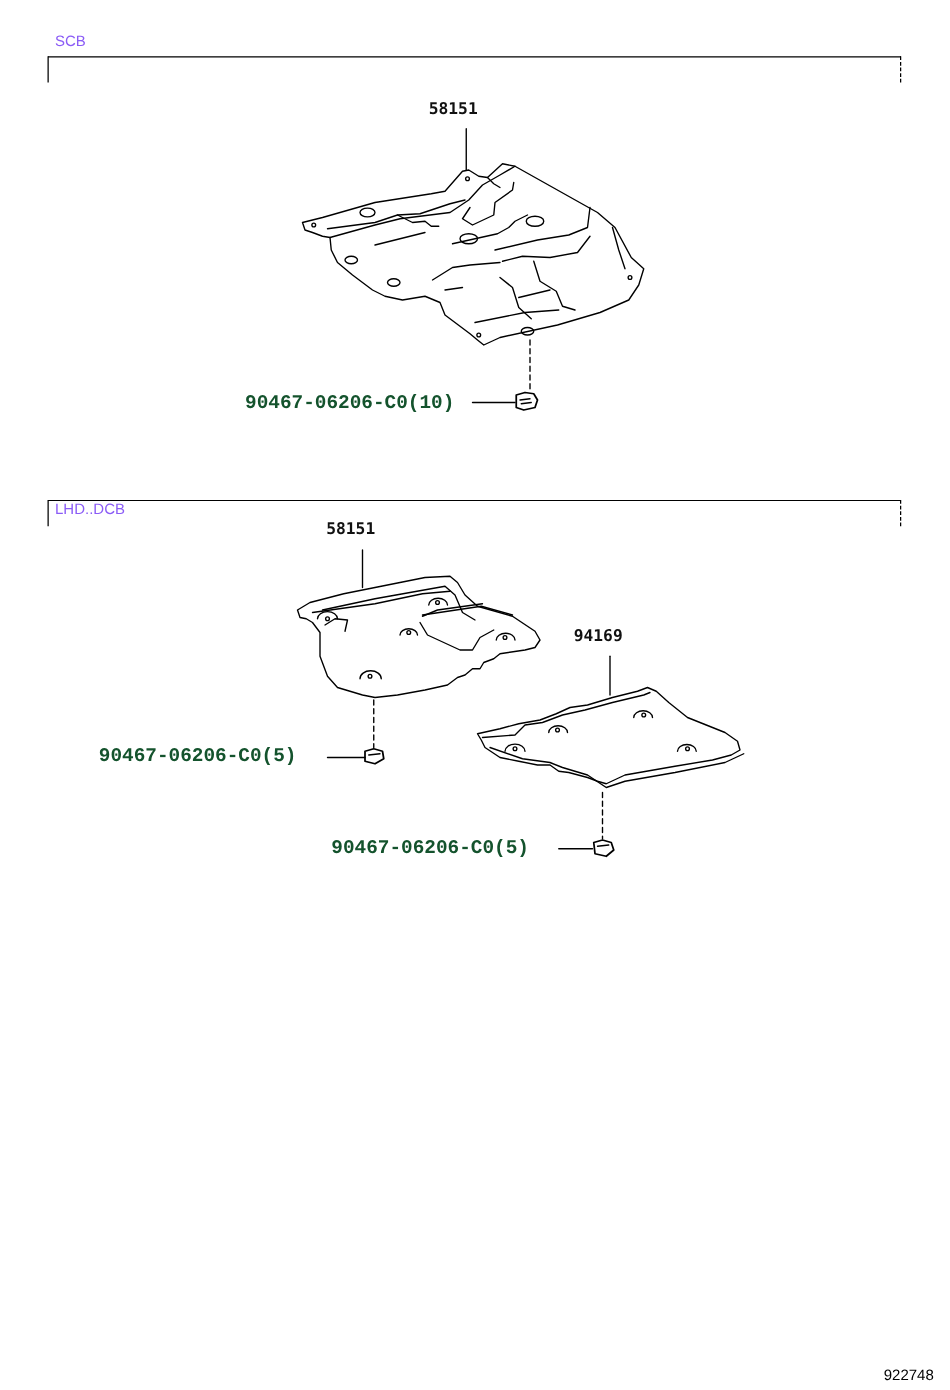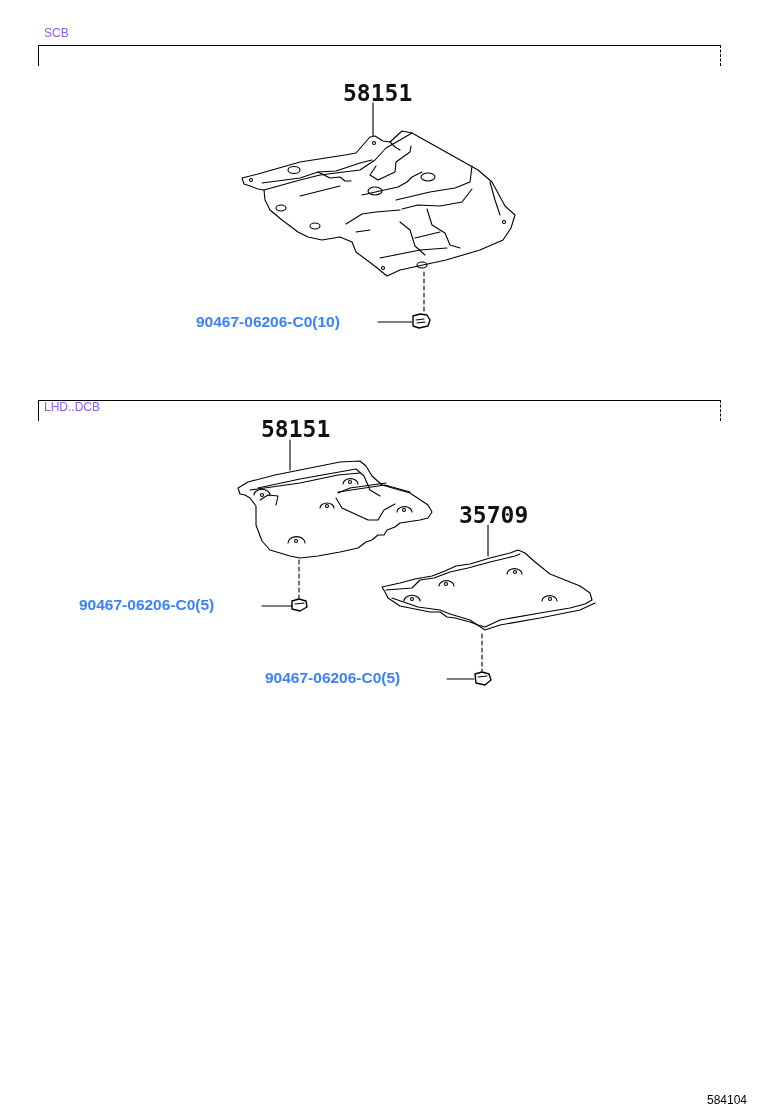--- a/index.html
+++ b/index.html
@@ -3,45 +3,45 @@
 <meta charset="utf-8">
 <style>
   html, body { margin: 0; padding: 0; background: #ffffff; }
   body { width: 760px; height: 1112px; position: relative; overflow: hidden;
          font-family: "Liberation Sans", sans-serif; color: #000; }
   .section-label { position: absolute; font-family: "Liberation Sans", sans-serif;
                    font-size: 12px; color: #8b5cf6; }
   .bracket { position: absolute; border-top: 1.5px solid #000; border-left: 1.5px solid #000;
              border-right: 1.5px dashed #000; height: 20px; }
   .part-no { position: absolute; font-family: "DejaVu Sans Mono", monospace; font-weight: bold;
-             font-size: 23px; color: #111; letter-spacing: 0px; }
-  .fastener-no { position: absolute; font-family: Liberation Sans, sans-serif; font-weight: bold;
-                 font-size: 15.5px; color: #3b82f6; letter-spacing: 0px; }
+             font-size: 13px; color: #111; letter-spacing: 0px; }
+  .fastener-no { position: absolute; font-family: Liberation Mono, monospace; font-weight: bold;
+                 font-size: 15.5px; color: #14532d; letter-spacing: 0px; }
   .ref-code { position: absolute; font-family: "Liberation Sans", sans-serif; font-size: 12px; color: #000; }
   svg.drawing { position: absolute; left: 0; top: 0; }
 </style>
 </head>
 <body>
 
 <div class="section-label" style="left:44px; top:26px;">SCB</div>
 <div class="bracket" style="left:38px; top:45px; width:681px;"></div>
 
 <div class="section-label" style="left:44px; top:400px;">LHD..DCB</div>
 <div class="bracket" style="left:38px; top:400px; width:681px;"></div>
 
 <div class="part-no" style="left:343px; top:80px;">58151</div>
 <div class="fastener-no" style="left:196px; top:313px;">90467-06206-C0(10)</div>
 
 <div class="part-no" style="left:261px; top:416px;">58151</div>
 <div class="fastener-no" style="left:79px; top:596px;">90467-06206-C0(5)</div>
 
-<div class="part-no" style="left:459px; top:502px;">35709</div>
+<div class="part-no" style="left:459px; top:502px;">94169</div>
 <div class="fastener-no" style="left:265px; top:669px;">90467-06206-C0(5)</div>
 
-<div class="ref-code" style="left:707px; top:1093px;">584104</div>
+<div class="ref-code" style="left:707px; top:1093px;">922748</div>
 
 <svg class="drawing" width="760" height="1112" viewBox="0 0 760 1112" fill="none" stroke="#000" stroke-width="1.1" stroke-linejoin="round" stroke-linecap="round">
 
   <g>
 
     <line x1="373" y1="103" x2="373" y2="136"></line>
 
     <path d="M242 178 L258 174 L300 162 L345 155 L356 153 L370 137 L375 136 L383 141 L390 142 L402 131 L412 133 L478 170 L492 182 L505 206 L515 215 L511 228 L503 240 L480 250 L446 260 L400 270 L387 276 L382 272 L376 267 L356 252 L352 242 L340 237 L322 240 L308 237 L298 232 L290 226 L282 220 L276 215 L270 210 L265 200 L264 190 L258 189 L250 186 L244 184 Z"></path>
 
     <path d="M264 190 L300 180 L320 175 L360 170 L375 160 L386 148 L400 140 L412 133"></path>

